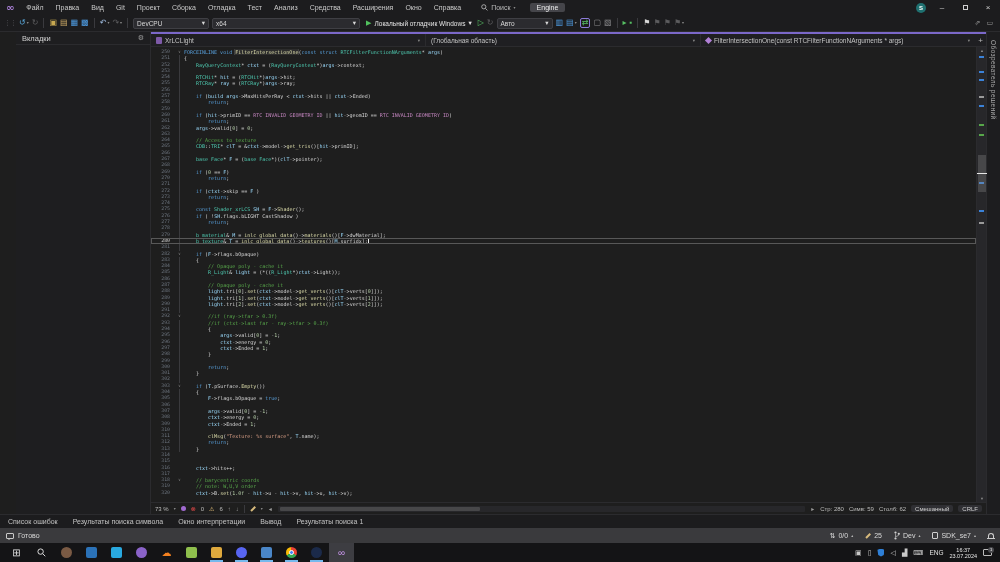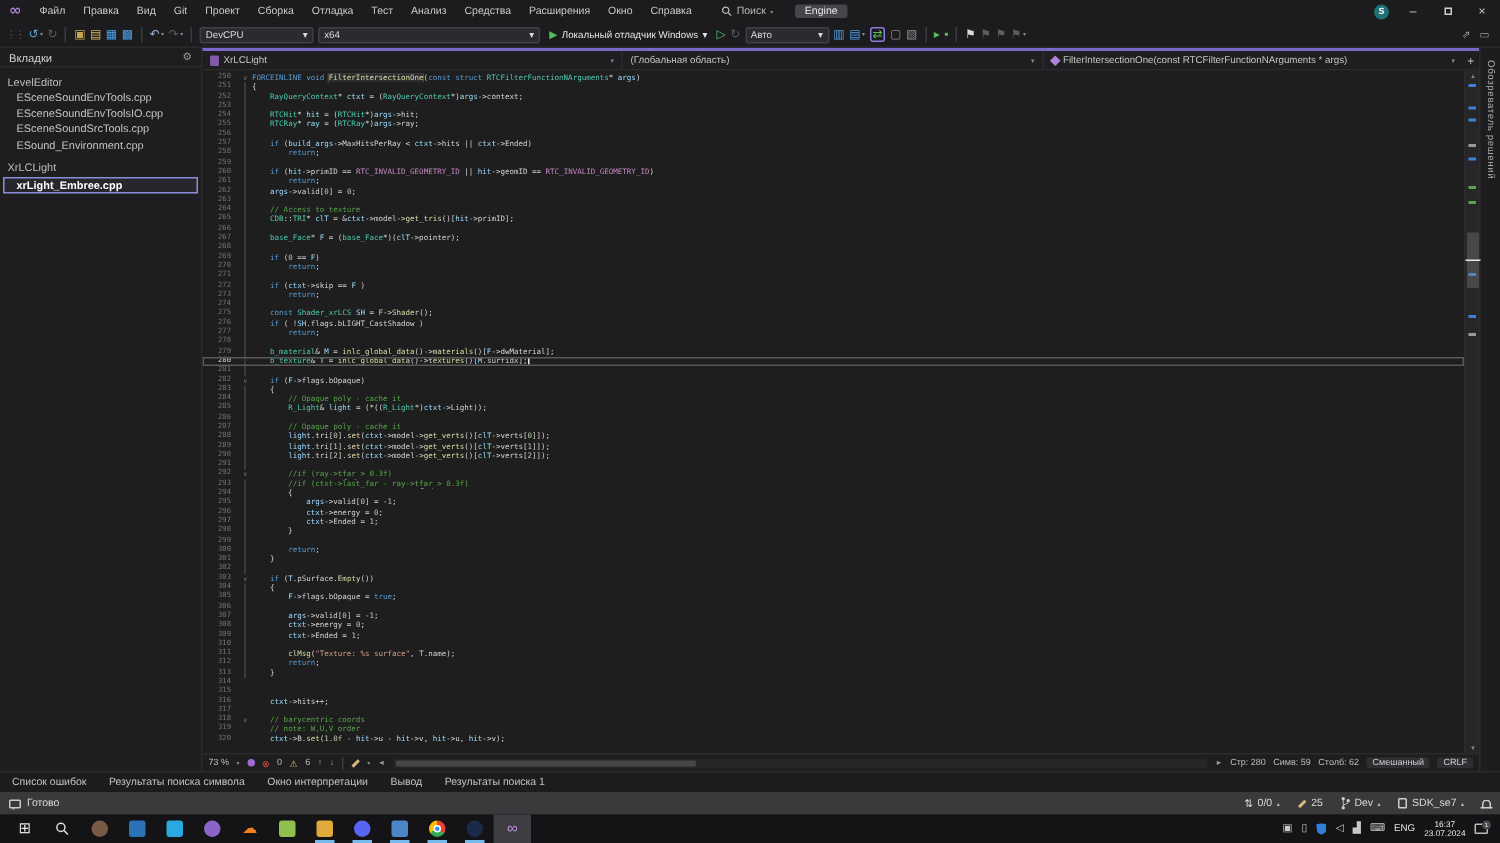--- a/index.html
+++ b/index.html
@@ -28,21 +28,21 @@
   .tbi.boxed{border:1px solid #8c7bd8;border-radius:2px;padding:0 1px;}
   .tb-sep{width:1px;height:10px;background:#3a3a3e;margin:0 2px;}
   .tb-grip{color:#5a5a5e;font-size:7px;letter-spacing:-1px;}
   .combo{display:flex;align-items:center;justify-content:space-between;background:#2b2b2f;border:1px solid #3f3f44;
     border-radius:2px;height:11px;padding:0 3px;font-size:6.5px;color:#d8d8d8;}
   .runbtn{display:flex;align-items:center;gap:3px;padding:0 3px;color:#e4e4e4;font-size:6.5px;}
   .runbtn .play{color:#51c15e;font-size:7px;}
   .toolbar-right{margin-left:auto;display:flex;gap:6px;padding-right:3px;color:#9a9a9a;font-size:7px;}
 
   
-  .main{flex:1;display:flex;min-height:0;}
+  .main{flex:1;display:flex;min-height:0;margin-left:16px;}
   .sidebar{width:135px;flex:none;background:#1e1e20;border-right:1px solid #2b2b2e;display:flex;flex-direction:column;}
   .sb-head{height:13px;display:flex;align-items:center;justify-content:space-between;padding:0 6px;
     font-size:7.5px;color:#d0d0d0;border-bottom:1px solid #2b2b2e;}
   .sb-gear{color:#9a9a9a;font-size:7px;}
   .sb-group{margin-top:5px;padding-left:5px;font-size:7.3px;color:#bdbdbd;height:10px;line-height:10px;}
   .sb-item{padding-left:11px;font-size:7.3px;color:#c3c3c3;height:10.5px;line-height:10.5px;
     white-space:nowrap;overflow:hidden;}
   .sb-item.sel{border:1px solid #8c8cdc;background:#26262c;color:#fff;font-weight:bold;margin:1px 2px;
     padding-left:8px;height:11px;line-height:10px;}
 
@@ -268,29 +268,20 @@
         <span>▭</span>
       </span>
   </div>
 
   <div class="main">
     <aside class="sidebar">
       <div class="sb-head">
         <span>Вкладки</span>
         <span class="sb-gear">⚙</span>
       </div>
-      <div id="sb-list">
-          <div class="sb-group">LevelEditor</div>
-          <div class="sb-item">ESceneSoundEnvTools.cpp</div>
-          <div class="sb-item">ESceneSoundEnvToolsIO.cpp</div>
-          <div class="sb-item">ESceneSoundSrcTools.cpp</div>
-          <div class="sb-item">ESound_Environment.cpp</div>
-          <div class="sb-group">XrLCLight</div>
-          <div class="sb-item sel">xrLight_Embree.cpp</div>
-        </div>
     </aside>
 
     <div class="editor-col">
       <div class="accent"></div>
       <div class="navbar">
         <div class="nav-dd">
           <span class="cpp-ico"></span>
           <span>XrLCLight</span>
           <span class="chev">▾</span>
         </div>

